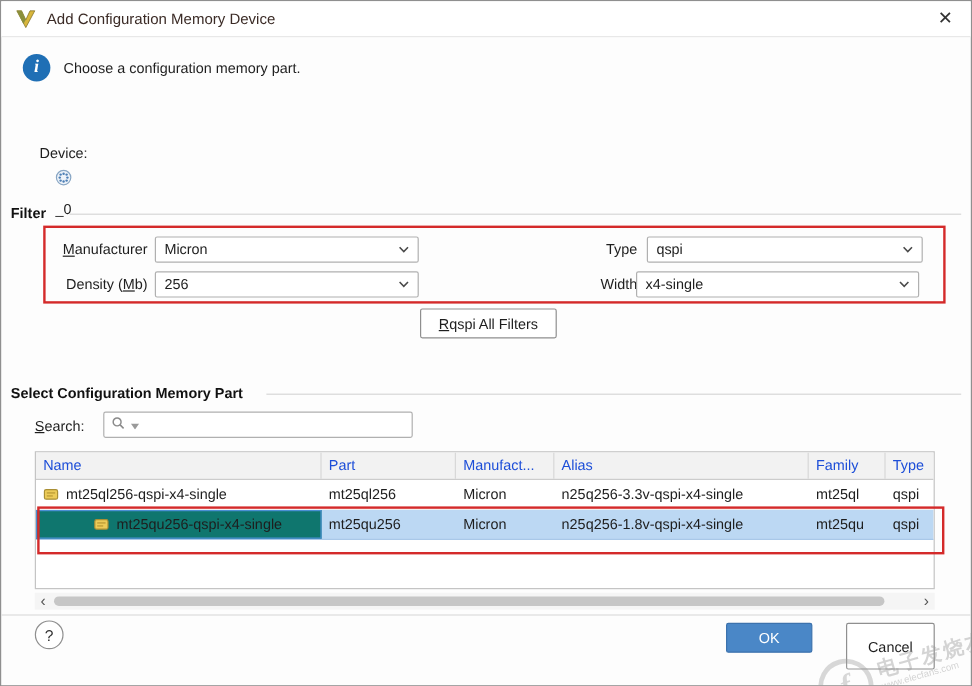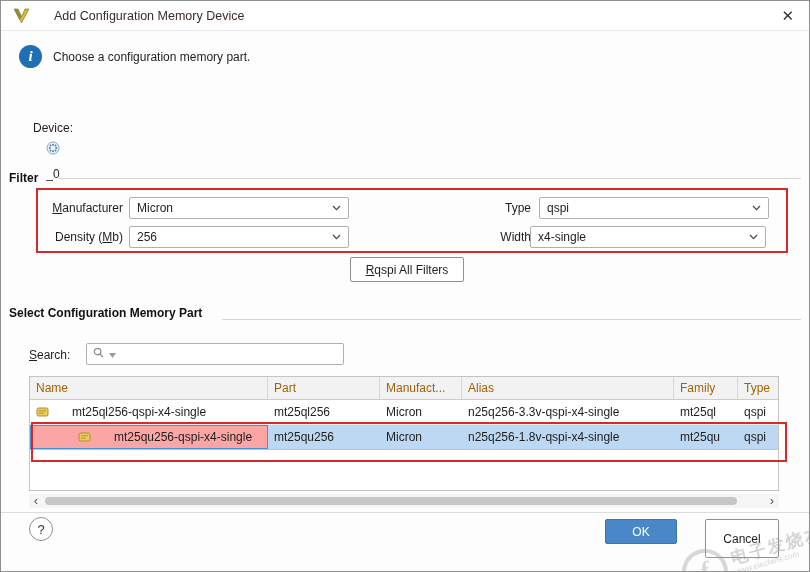--- a/index.html
+++ b/index.html
@@ -4,21 +4,21 @@
 <style>
   * { margin:0; padding:0; box-sizing:border-box; }
   html,body { background:#ffffff; }
   body { font-family:"Liberation Sans","DejaVu Sans",sans-serif; font-size:12px; color:#1e1e1e; }
 
   .dialog { position:relative; width:810px; height:572px; background:#fdfdfd; border:1px solid #8f8f8f; overflow:hidden; }
 
   
   .titlebar { position:absolute; top:0; left:0; right:0; height:30px; background:#ffffff; border-bottom:1px solid #e8e8e8; display:flex; align-items:center; padding:0 12px; }
   .app-icon { width:17px; height:16px; margin-right:9px; display:inline-flex; }
-  .title { font-size:12.5px; color:#3b2b26;margin-left:15px; }
+  .title { font-size:12.5px; color:#3b2b26; }
   .close-btn { margin-left:auto; font-size:15px; color:#333; cursor:pointer; padding:0 3px; line-height:1; }
 
   
   .info-row { position:absolute; top:44px; left:18px; display:flex; align-items:center; gap:11px; }
   .info-icon { width:23px; height:23px; border-radius:50%; background:#1f6fb5; color:#fff; font-family:"Liberation Serif","DejaVu Serif",serif; font-style:italic; font-weight:bold; font-size:15px; display:flex; align-items:center; justify-content:center; }
 
   
   .device-row { position:absolute; top:120px; left:25px; display:flex; align-items:center; gap:6px; height:16px;flex-direction:column; }
   .redacted { width:54px; height:13px; background:#d7d7d7; border-radius:7px; box-shadow:0 0 2px #cfcfcf; }
 
@@ -40,26 +40,26 @@
   .reset-btn { position:absolute; left:349px; top:256px; width:114px; height:25px; }
 
   
   .search-label { position:absolute; left:28px; top:347px; }
   .search-box { position:absolute; left:85px; top:342px; width:258px; height:22px; background:#fff; border:1px solid #b0b0b0; border-radius:2px; display:flex; align-items:center; padding:0 6px; gap:3px; }
 
   
   .table { position:absolute; left:28px; top:375px; width:750px; height:115px; background:#fff; border:1px solid #c4c4c4; overflow:hidden; }
   .tgrid { display:grid; grid-template-columns:238px 112px 82px 212px 64px 42px; }
   .thead { background:#f2f2f2; border-bottom:1px solid #cccccc; height:23px; }
-  .th { line-height:22px; padding:0 6px; color:#a16207; border-right:1px solid #d8d8d8; white-space:nowrap; overflow:hidden; cursor:pointer; }
+  .th { line-height:22px; padding:0 6px; color:#1d4ed8; border-right:1px solid #d8d8d8; white-space:nowrap; overflow:hidden; cursor:pointer; }
   .trow { height:25px; align-items:center; border-bottom:1px solid #f0f0f0; cursor:pointer; }
   .td { padding:0 6px; white-space:nowrap; overflow:hidden; line-height:24px; }
-  .name-cell { display:flex; align-items:center; gap:22px; }
+  .name-cell { display:flex; align-items:center; gap:5px; }
   .row-selected { background:#bcd8f3; border-bottom:1px solid #a9c8e8; }
-  .row-selected .name-cell { background:#fca5a5; box-shadow:inset 0 0 0 1px #4a8fd4;padding-left:48px; }
+  .row-selected .name-cell { background:#0f766e; box-shadow:inset 0 0 0 1px #4a8fd4;padding-left:48px; }
   .part-icon { display:inline-flex; flex:0 0 auto; }
 
   
   .hscroll { position:absolute; left:28px; top:493px; width:750px; height:14px; background:#f5f5f5; display:flex; align-items:center; }
   .scroll-arrow { width:14px; text-align:center; color:#555; font-size:13px; line-height:14px; cursor:pointer; user-select:none; }
   .scroll-track { position:relative; flex:1; height:14px; }
   .scroll-thumb { position:absolute; left:2px; top:3px; width:692px; height:8px; background:#c6c6c6; border-radius:4px; cursor:grab; }
 
   
   .footer-sep { position:absolute; left:0; right:0; top:511px; height:1px; background:#dcdcdc; }
@@ -162,21 +162,21 @@
   </div>
 
   <div class="annotation" style="left:35px; top:187px; width:752px; height:65px;"></div>
 
   <button class="btn reset-btn">
       <span></span>
       <span class="mn">R</span>
       <span>qspi All Filters</span>
     </button>
 
-  <div class="section" style="top:305px;align-items:flex-end;">
+  <div class="section" style="top:320px;">
     <span class="section-title">Select Configuration Memory Part</span>
     <span class="section-line"></span>
   </div>
 
   <span class="search-label"><span></span><span class="mn">S</span><span>earch:</span></span>
   <div class="search-box">
     <span>
       <svg width="13" height="12" viewBox="0 0 13 12">
         <circle cx="4.6" cy="4.6" r="3.3" fill="none" stroke="#8a8a8a" stroke-width="1.2"></circle>
         <line x1="7.1" y1="7.1" x2="10" y2="10" stroke="#8a8a8a" stroke-width="1.3"></line>

